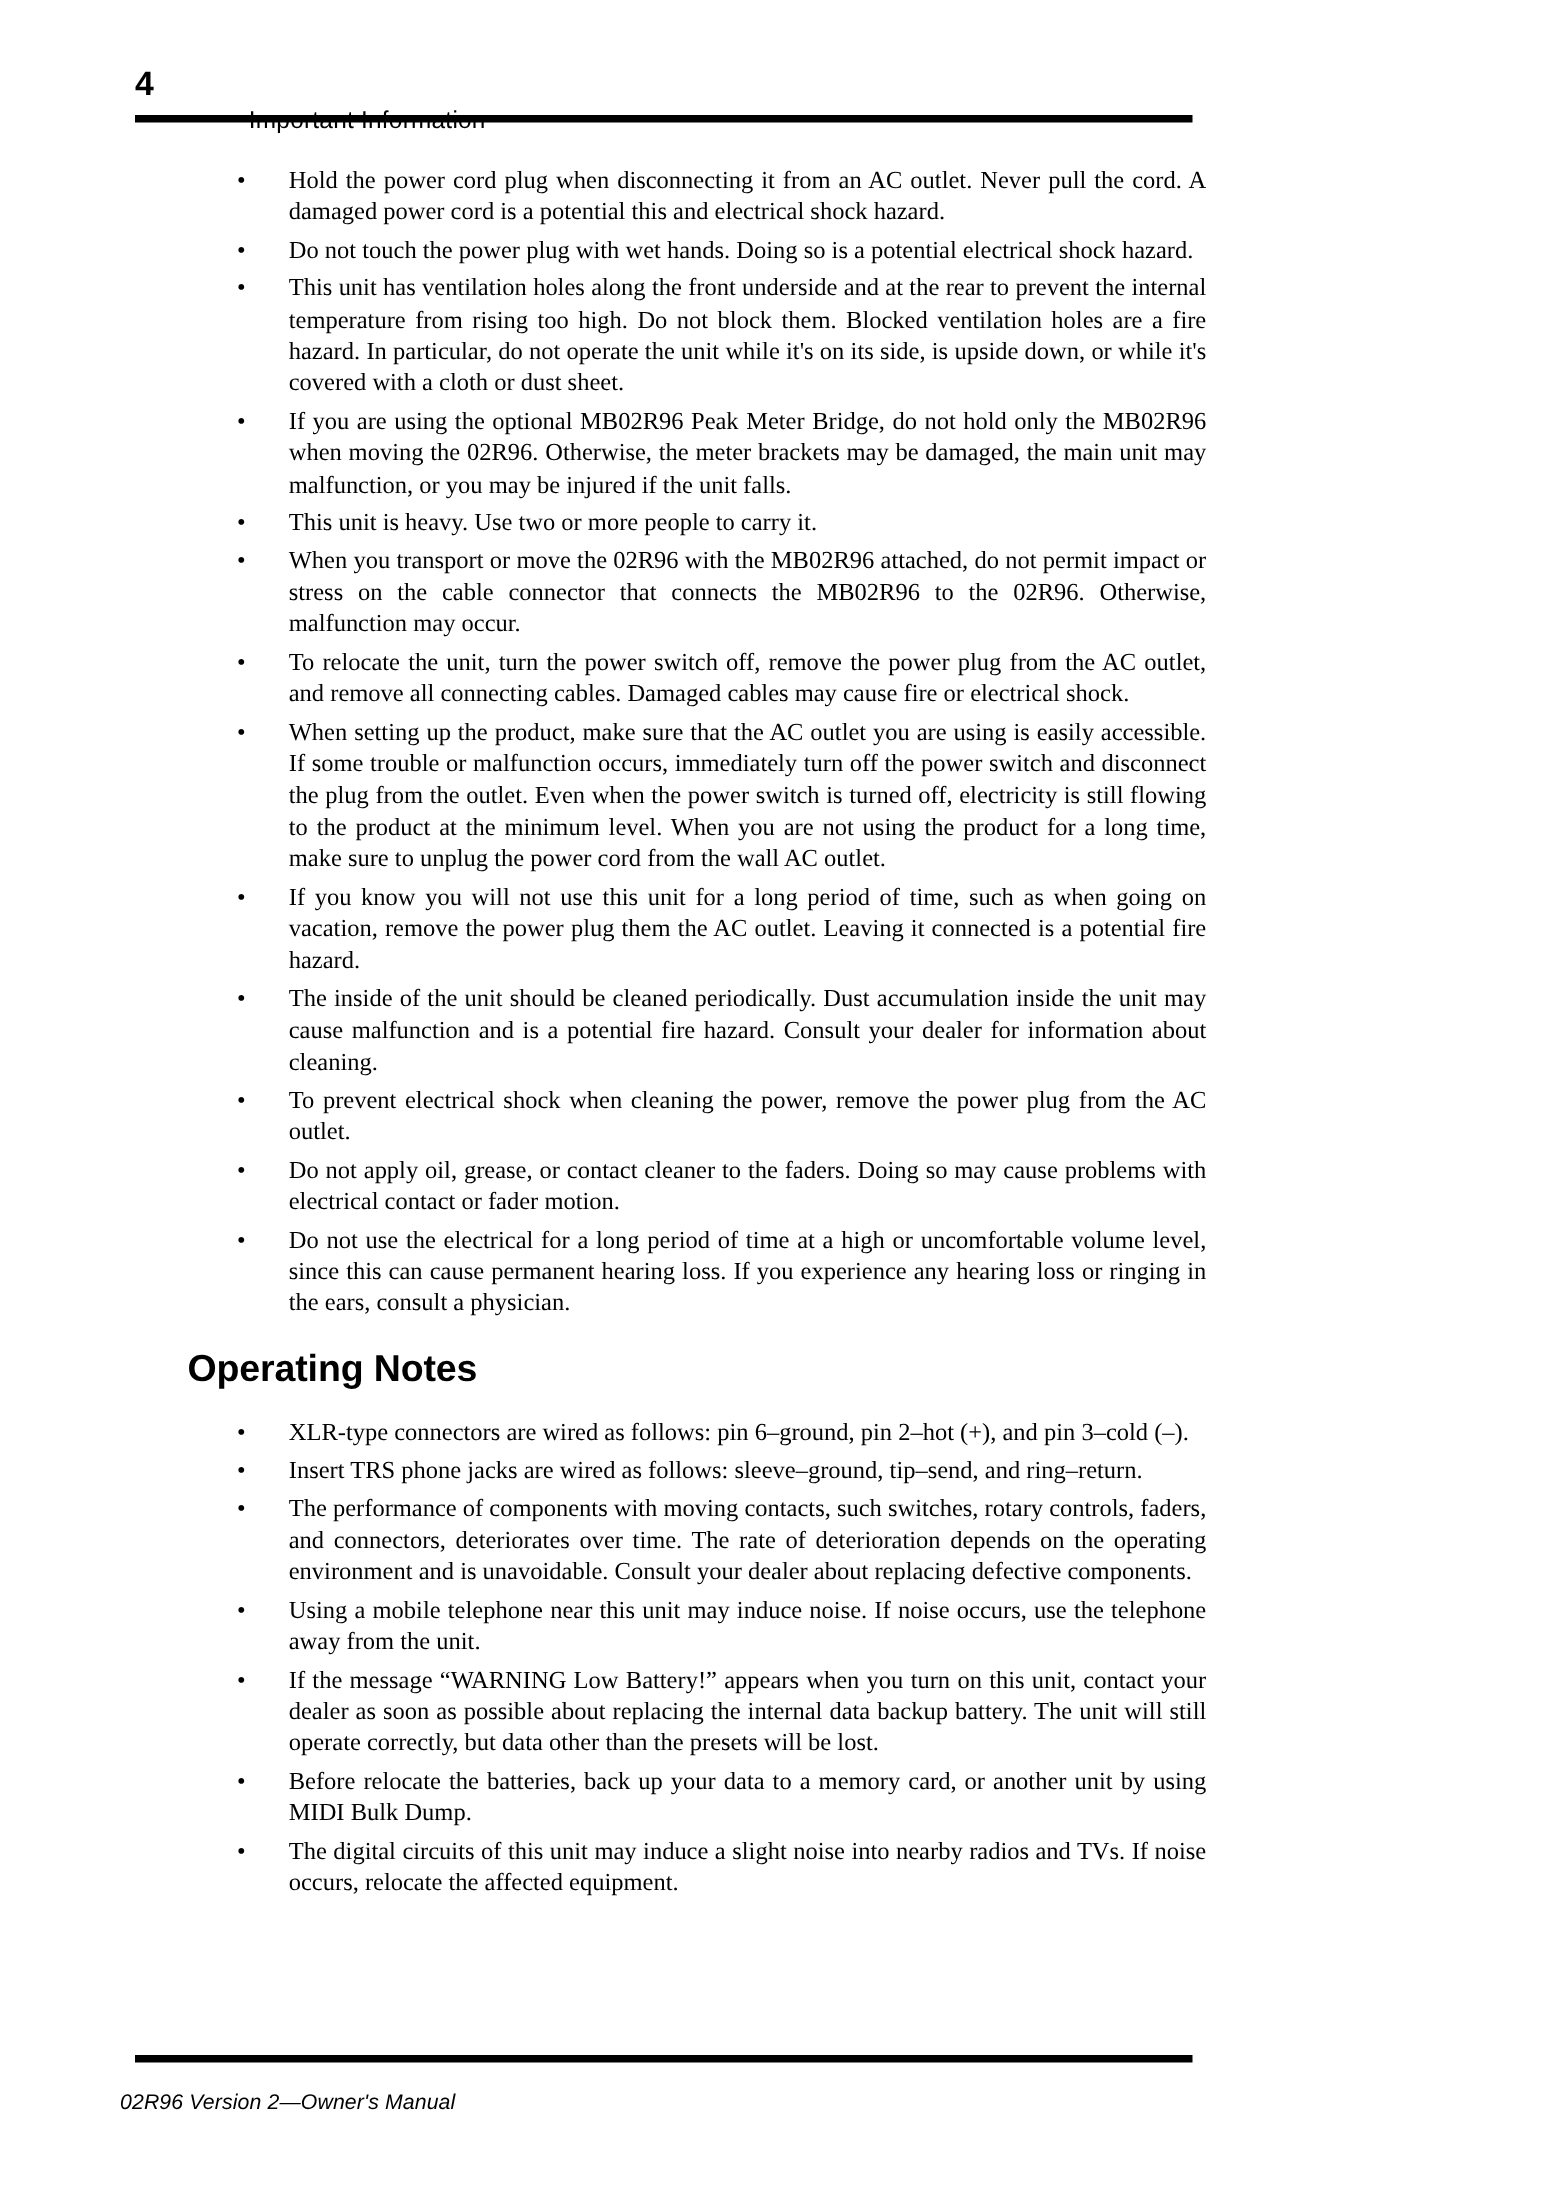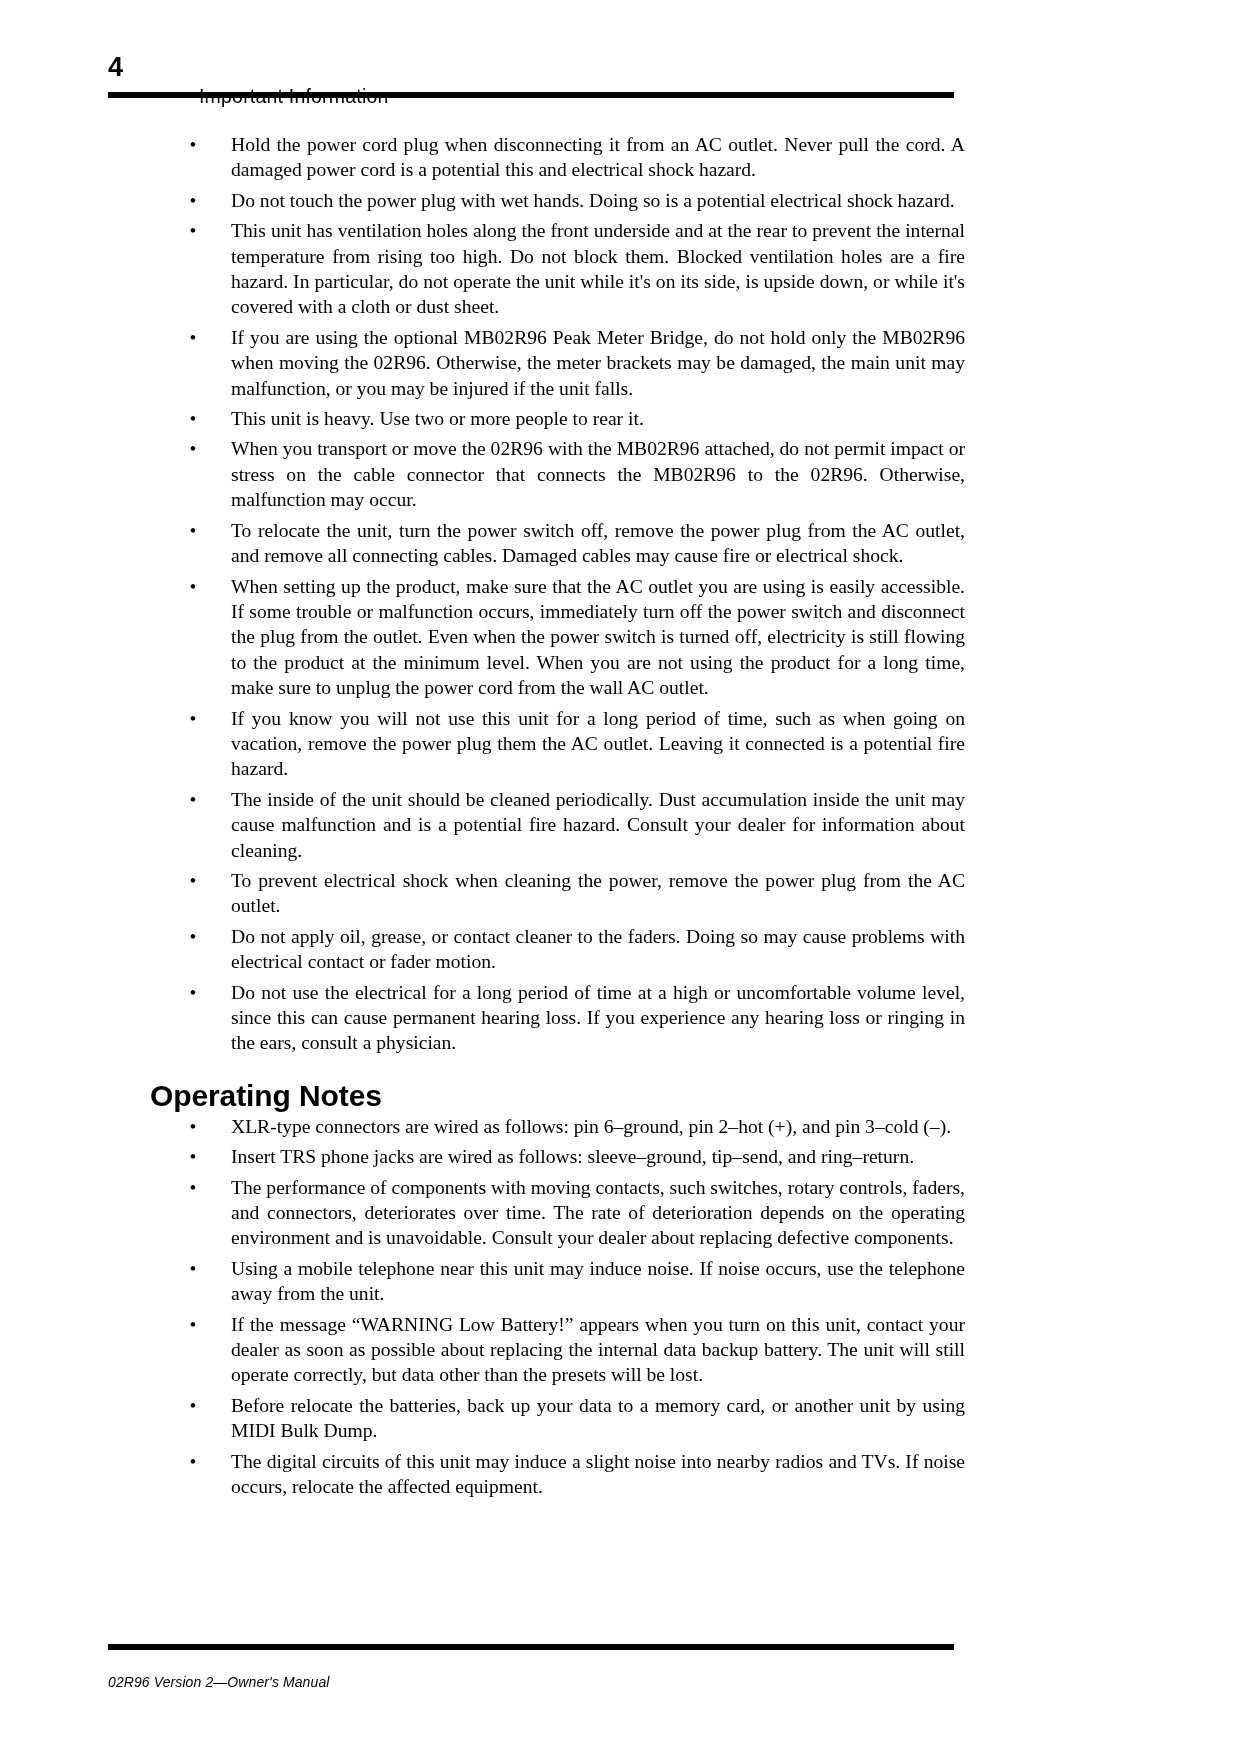--- a/index.html
+++ b/index.html
@@ -66,25 +66,25 @@
   .footer-rule {
     position: absolute;
     left: 108px;
     top: 1644px;
     width: 846px;
     height: 6px;
     background: #000000;
   }
   .footer-text {
     position: absolute;
-    left: 108px;
+    left: 96px;
     top: 1672px;
     font-family: "Liberation Sans", "DejaVu Sans", sans-serif;
     font-style: italic;
-    font-size: 14px;
+    font-size: 17px;
     line-height: 20px;
     letter-spacing: 0.1px;
   }
 
   
   .content {
     position: absolute;
     left: 175px;
     top: 132px;
     width: 790px;
@@ -121,21 +121,21 @@
     display: block;
   }
 
   
   .section-heading {
     font-family: "Liberation Sans", "DejaVu Sans", sans-serif;
     font-weight: bold;
     font-size: 30px;
     line-height: 36px;
     letter-spacing: -0.1px;
-    margin: 22px 0 0 -25px;
+    margin: 22px 0 20px -25px;
   }
 </style>
 </head>
 <body>
 
 <div class="page">
 
   <div class="page-header">
     <div class="page-number">4</div>
     <div class="header-title">Important Information</div>
@@ -156,21 +156,21 @@
         <li>
           <span class="bullet-mark">•</span>
           <span class="bullet-text">This unit has ventilation holes along the front underside and at the rear to prevent the internal temperature from rising too high. Do not block them. Blocked ventilation holes are a fire hazard. In particular, do not operate the unit while it's on its side, is upside down, or while it's covered with a cloth or dust sheet.</span>
         </li>
         <li>
           <span class="bullet-mark">•</span>
           <span class="bullet-text">If you are using the optional MB02R96 Peak Meter Bridge, do not hold only the MB02R96 when moving the 02R96. Otherwise, the meter brackets may be damaged, the main unit may malfunction, or you may be injured if the unit falls.</span>
         </li>
         <li>
           <span class="bullet-mark">•</span>
-          <span class="bullet-text">This unit is heavy. Use two or more people to rear it.</span>
+          <span class="bullet-text">This unit is heavy. Use two or more people to carry it.</span>
         </li>
         <li>
           <span class="bullet-mark">•</span>
           <span class="bullet-text">When you transport or move the 02R96 with the MB02R96 attached, do not permit impact or stress on the cable connector that connects the MB02R96 to the 02R96. Otherwise, malfunction may occur.</span>
         </li>
         <li>
           <span class="bullet-mark">•</span>
           <span class="bullet-text">To relocate the unit, turn the power switch off, remove the power plug from the AC outlet, and remove all connecting cables. Damaged cables may cause fire or electrical shock.</span>
         </li>
         <li>

